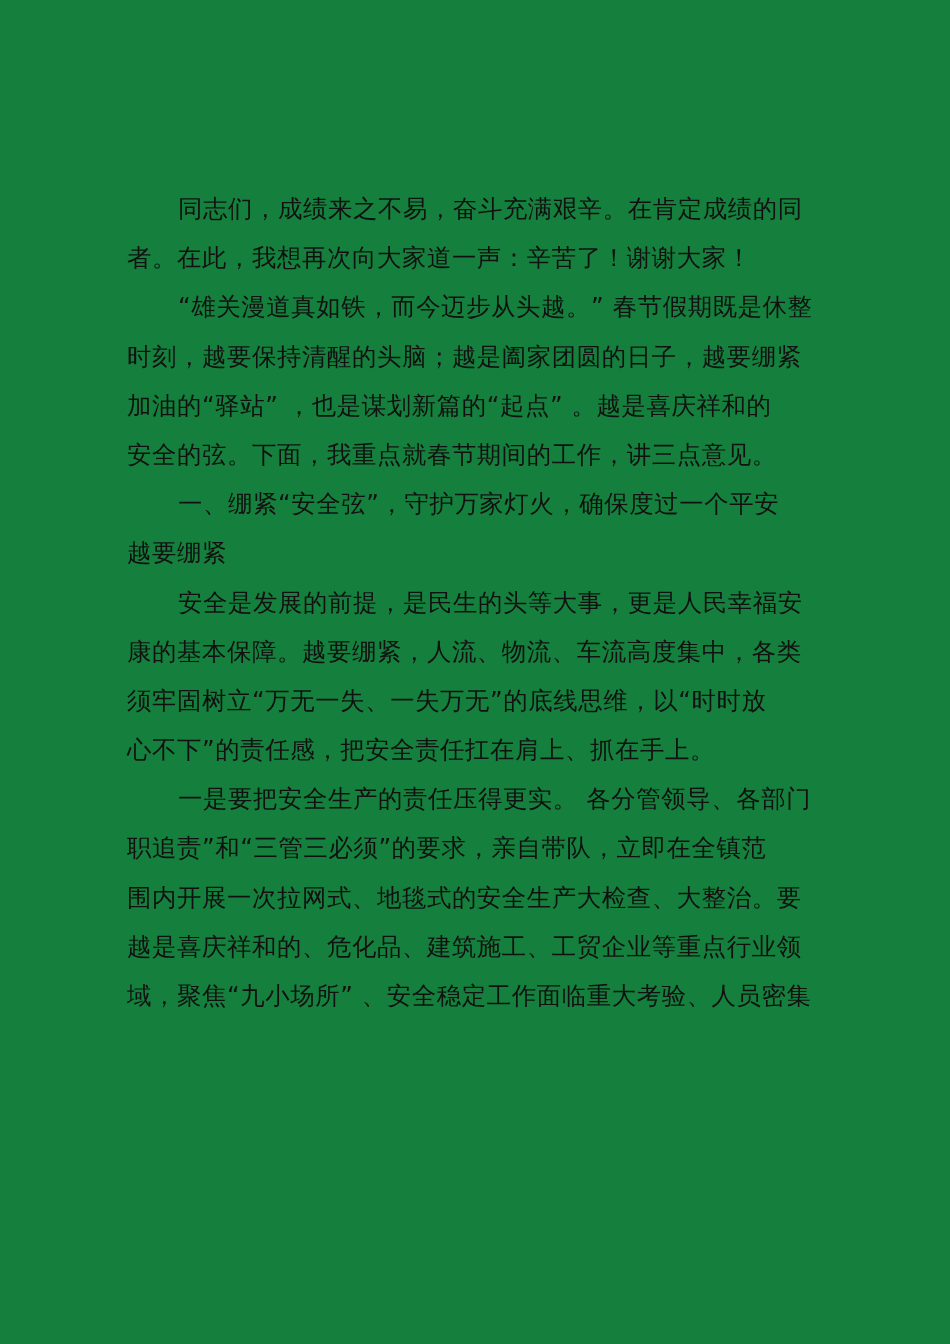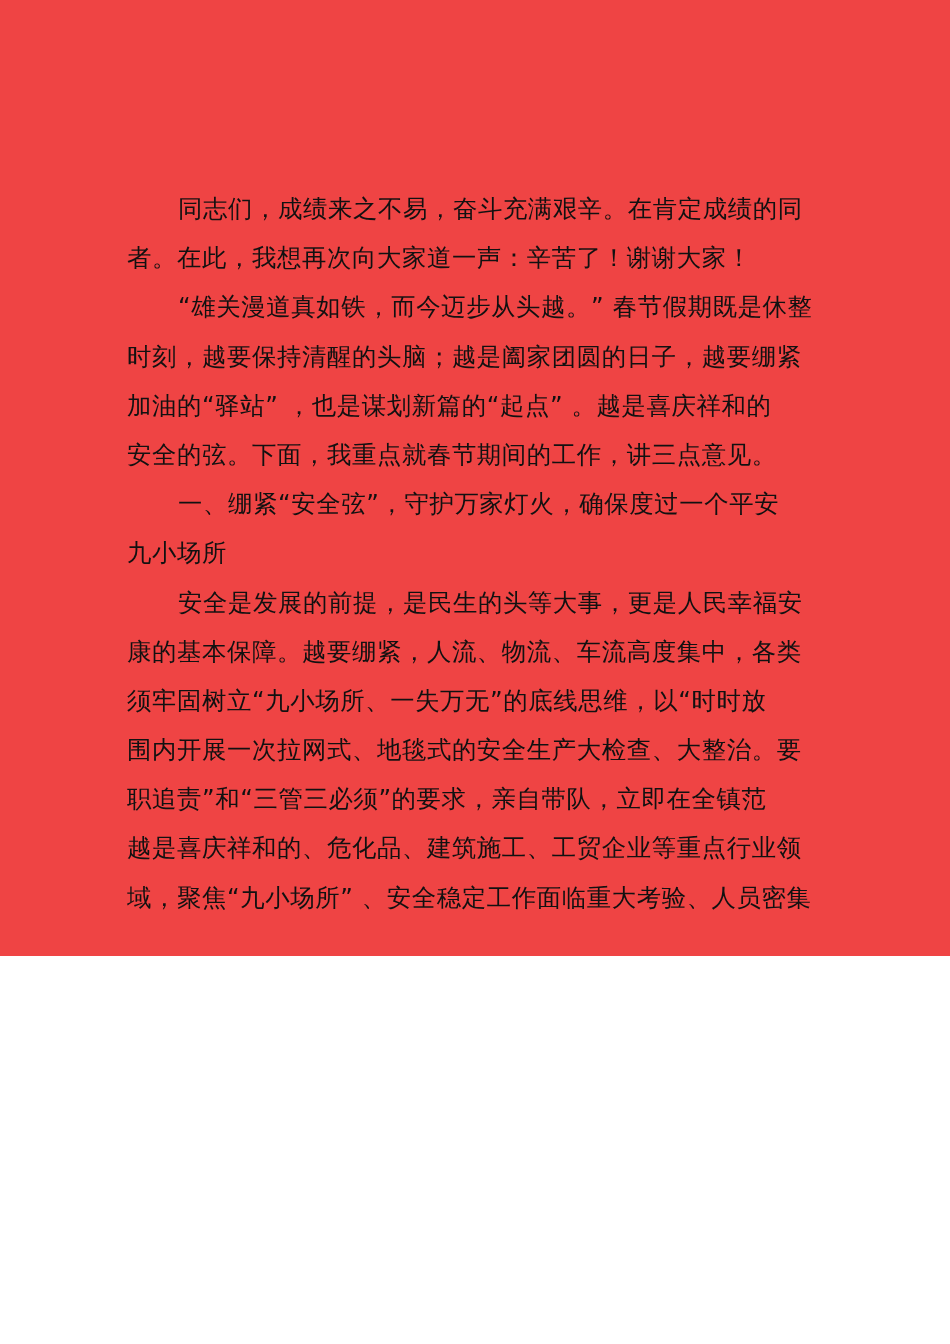--- a/index.html
+++ b/index.html
@@ -13,22 +13,22 @@
       position: relative;
       overflow: hidden;
       font-family: "DejaVu Sans", "Liberation Sans", sans-serif;
       color: #111111;
     }
     .page {
       position: absolute;
       left: 0;
       top: 0;
       width: 950px;
-      height: 956px;
-      background: #ef4444;
+      height: 1344px;
+      background: #15803d;
     }
     .content {
       position: absolute;
       left: 127px;
       top: 184px;
       width: 706px;
     }
     .line {
       height: 49.2px;
       line-height: 49.2px;
@@ -54,30 +54,32 @@
 
     <div>
       <div class="line indent">“雄关漫道真如铁，而今迈步从头越。” 春节假期既是休整</div>
       <div class="line">时刻，越要保持清醒的头脑；越是阖家团圆的日子，越要绷紧</div>
       <div class="line">加油的“驿站” ，也是谋划新篇的“起点” 。越是喜庆祥和的</div>
       <div class="line">安全的弦。下面，我重点就春节期间的工作，讲三点意见。</div>
     </div>
 
     <div>
       <div class="line indent">一、绷紧“安全弦”，守护万家灯火，确保度过一个平安</div>
-      <div class="line">九小场所</div>
+      <div class="line">越要绷紧</div>
     </div>
 
     <div>
       <div class="line indent">安全是发展的前提，是民生的头等大事，更是人民幸福安</div>
       <div class="line">康的基本保障。越要绷紧，人流、物流、车流高度集中，各类</div>
-      <div class="line">须牢固树立“九小场所、一失万无”的底线思维，以“时时放</div>
+      <div class="line">须牢固树立“万无一失、一失万无”的底线思维，以“时时放</div>
+      <div class="line">心不下”的责任感，把安全责任扛在肩上、抓在手上。</div>
     </div>
 
     <div>
+      <div class="line indent">一是要把安全生产的责任压得更实。 各分管领导、各部门</div>
+      <div class="line">职追责”和“三管三必须”的要求，亲自带队，立即在全镇范</div>
       <div class="line">围内开展一次拉网式、地毯式的安全生产大检查、大整治。要</div>
-      <div class="line">职追责”和“三管三必须”的要求，亲自带队，立即在全镇范</div>
       <div class="line">越是喜庆祥和的、危化品、建筑施工、工贸企业等重点行业领</div>
       <div class="line">域，聚焦“九小场所” 、安全稳定工作面临重大考验、人员密集</div>
     </div>
 
   </div>
 </div>
 
 </body></html>

